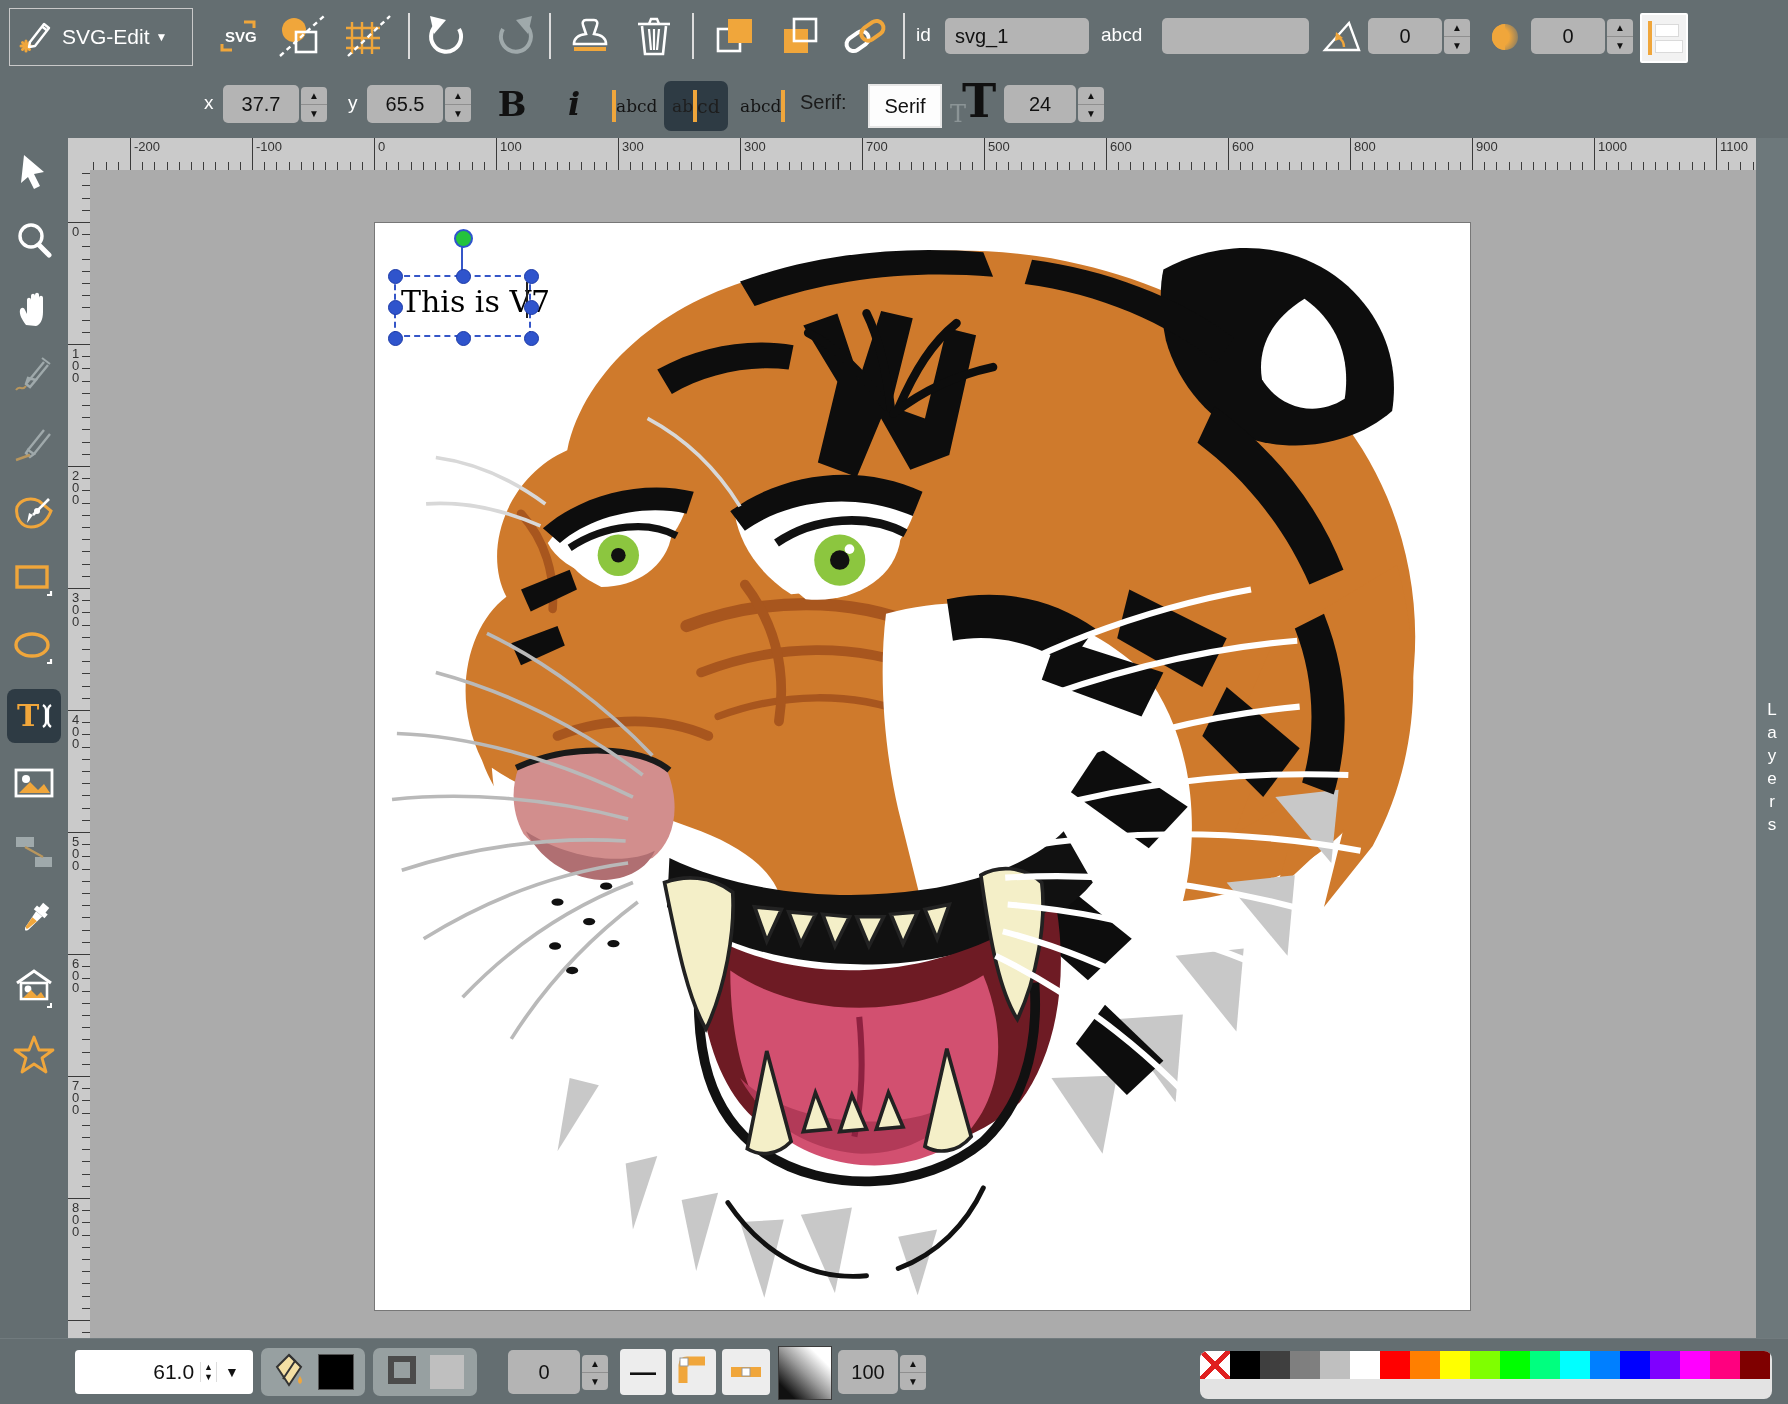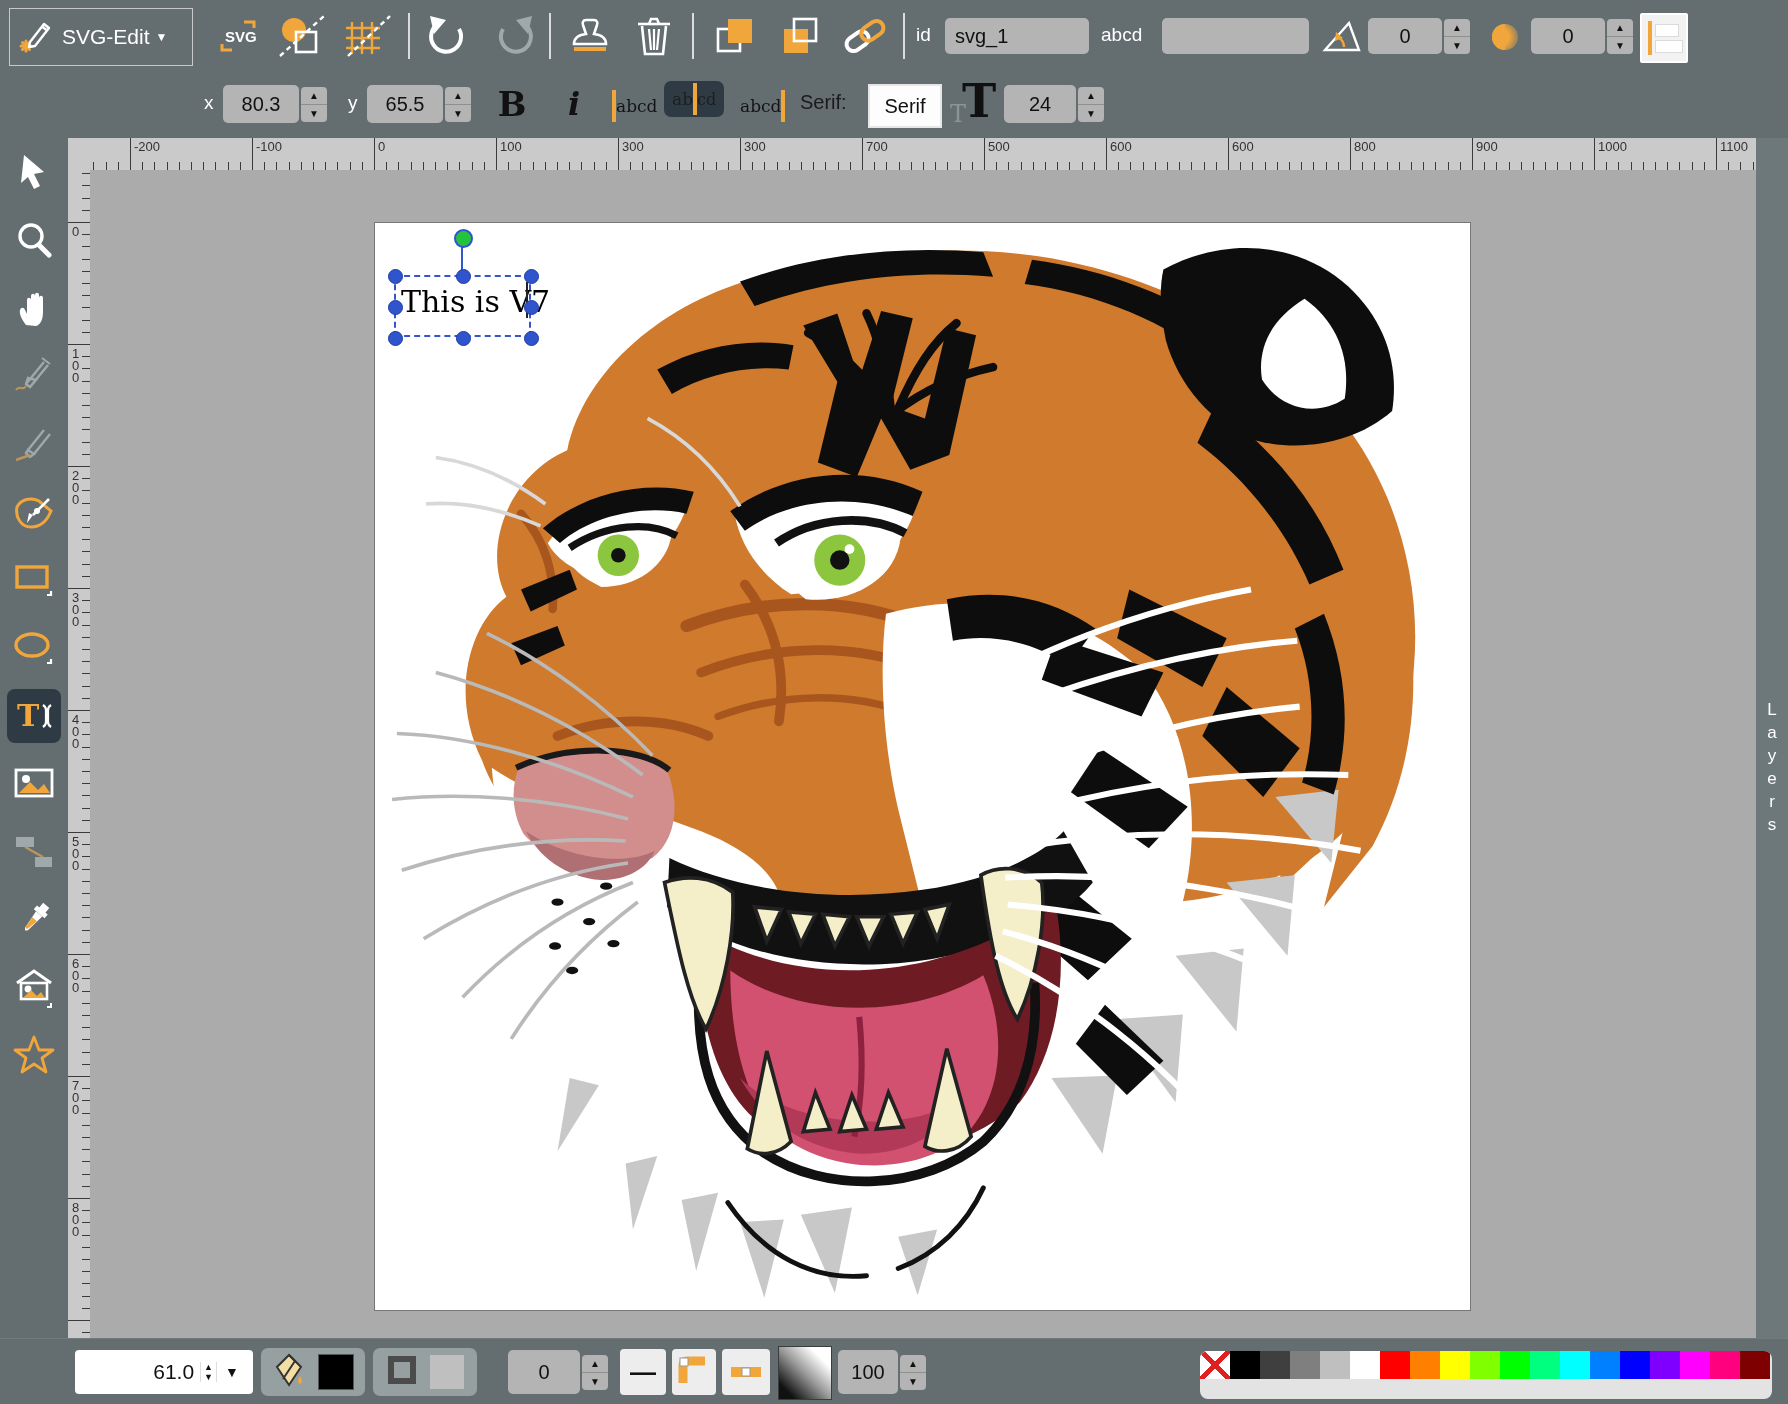--- a/index.html
+++ b/index.html
@@ -187,21 +187,21 @@
     <div class="abs" style="left:1640px;top:13px;width:44px;height:46px;background:#f2f2f2;border:2px solid #fff;border-radius:2px;">
       <div class="abs" style="left:6px;top:6px;width:4px;height:34px;background:#f0a63b;"></div>
       <div class="abs" style="left:13px;top:9px;width:22px;height:11px;background:#fff;border:1px solid #dadada;"></div>
       <div class="abs" style="left:13px;top:25px;width:26px;height:11px;background:#fff;border:1px solid #dadada;"></div>
     </div>
   </div>
 
   <div class="abs" style="left:0;top:72px;width:1788px;height:66px;">
     <span class="abs lbl" style="left:204px;top:20px;">x</span>
     <div class="abs row" style="left:223px;top:13px;">
-      <div class="input" style="width:76px;height:38px;">80.3</div>
+      <div class="input" style="width:76px;height:38px;">37.7</div>
       <div class="spincol">
           <div class="sp">▲</div>
           <div class="sp">▼</div>
         </div>
     </div>
     <span class="abs lbl" style="left:348px;top:20px;">y</span>
     <div class="abs row" style="left:367px;top:13px;">
       <div class="input" style="width:76px;height:38px;">65.5</div>
       <div class="spincol">
           <div class="sp">▲</div>
@@ -209,24 +209,24 @@
         </div>
     </div>
 
     <div class="abs icon-btn serif" style="left:490px;top:8px;width:44px;height:48px;color:#111;font-size:34px;font-weight:bold;">B</div>
     <div class="abs icon-btn serif" style="left:556px;top:8px;width:36px;height:48px;color:#111;font-size:32px;font-style:italic;font-weight:bold;">i</div>
 
     <div class="abs row" style="left:612px;top:14px;height:40px;">
       <div style="width:4px;height:32px;background:#f0a63b;"></div>
       <span class="serif" style="font-size:17px;color:#141414;">abcd</span>
     </div>
-    <div class="abs row" style="left:664px;top:9px;height:36px;background:#2e3b44;border-radius:7px;padding:0 8px;">
+    <div class="abs row" style="left:664px;top:9px;height:50px;background:#2e3b44;border-radius:7px;padding:0 8px;">
       <span class="serif" style="font-size:17px;color:#1e1e1e;">ab</span>
       <div style="width:4px;height:32px;background:#f0a63b;"></div>
-      <span class="serif" style="font-size:16px;color:#1e1e1e;">cd</span>
+      <span class="serif" style="font-size:19px;color:#1e1e1e;">cd</span>
     </div>
     <div class="abs row" style="left:740px;top:14px;height:40px;">
       <span class="serif" style="font-size:17px;color:#141414;">abcd</span>
       <div style="width:4px;height:32px;background:#f0a63b;"></div>
     </div>
 
     <span class="abs" style="left:800px;top:19px;font-size:20px;color:#1b1b1b;">Serif:</span>
     <div class="abs icon-btn" style="left:868px;top:12px;width:70px;height:40px;background:#fdfdfd;border:2px solid #e6e6e6;font-size:20px;color:#111;">Serif</div>
 
     <div class="abs" style="left:948px;top:6px;width:52px;height:54px;">

